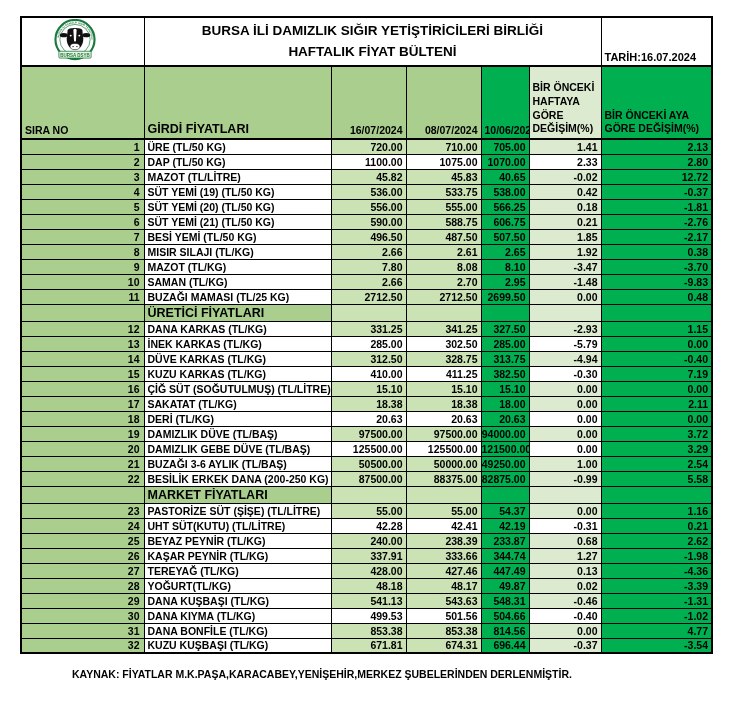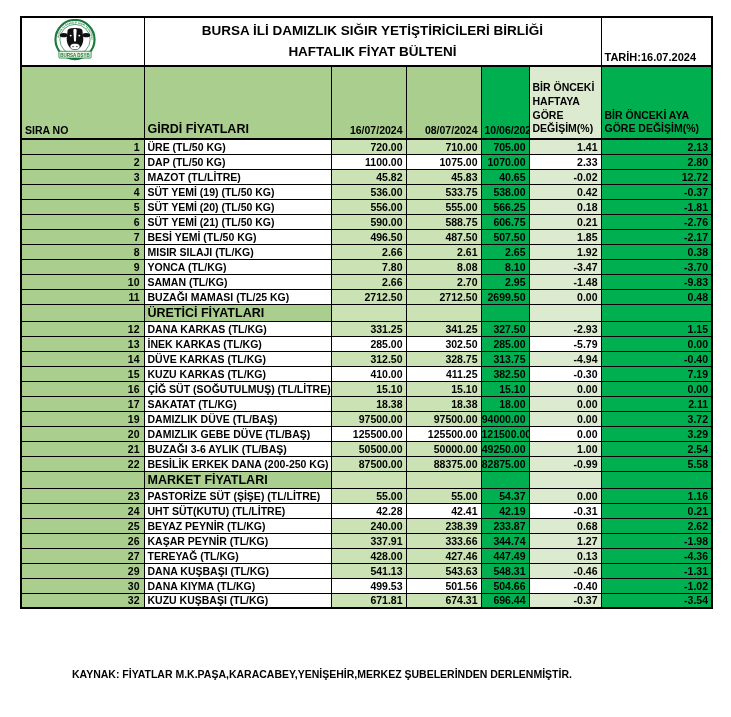--- a/index.html
+++ b/index.html
@@ -177,21 +177,21 @@
           <td class="c-sira">8</td>
           <td class="c-name">MISIR SILAJI (TL/KG)</td>
           <td class="num bg-row">2.66</td>
           <td class="num bg-row">2.61</td>
           <td class="num bg-dark">2.65</td>
           <td class="num bg-pale">1.92</td>
           <td class="num bg-dark">0.38</td>
         </tr>
         <tr>
           <td class="c-sira">9</td>
-          <td class="c-name">YONCA (TL/KG)</td>
+          <td class="c-name">MAZOT (TL/KG)</td>
           <td class="num bg-row">7.80</td>
           <td class="num bg-row">8.08</td>
           <td class="num bg-dark">8.10</td>
           <td class="num bg-pale">-3.47</td>
           <td class="num bg-dark">-3.70</td>
         </tr>
         <tr>
           <td class="c-sira">10</td>
           <td class="c-name">SAMAN (TL/KG)</td>
           <td class="num bg-row">2.66</td>
@@ -266,20 +266,29 @@
         <tr>
           <td class="c-sira">17</td>
           <td class="c-name">SAKATAT (TL/KG)</td>
           <td class="num bg-row">18.38</td>
           <td class="num bg-row">18.38</td>
           <td class="num bg-dark">18.00</td>
           <td class="num bg-pale">0.00</td>
           <td class="num bg-dark">2.11</td>
         </tr>
         <tr>
+          <td class="c-sira">18</td>
+          <td class="c-name">DERİ (TL/KG)</td>
+          <td class="num ">20.63</td>
+          <td class="num ">20.63</td>
+          <td class="num bg-dark">20.63</td>
+          <td class="num ">0.00</td>
+          <td class="num bg-dark">0.00</td>
+        </tr>
+        <tr>
           <td class="c-sira">19</td>
           <td class="c-name">DAMIZLIK DÜVE (TL/BAŞ)</td>
           <td class="num bg-row">97500.00</td>
           <td class="num bg-row">97500.00</td>
           <td class="num bg-dark">94000.00</td>
           <td class="num bg-pale">0.00</td>
           <td class="num bg-dark">3.72</td>
         </tr>
         <tr>
           <td class="c-sira">20</td>
@@ -356,38 +365,56 @@
         <tr>
           <td class="c-sira">27</td>
           <td class="c-name">TEREYAĞ (TL/KG)</td>
           <td class="num bg-row">428.00</td>
           <td class="num bg-row">427.46</td>
           <td class="num bg-dark">447.49</td>
           <td class="num bg-pale">0.13</td>
           <td class="num bg-dark">-4.36</td>
         </tr>
         <tr>
+          <td class="c-sira">28</td>
+          <td class="c-name">YOĞURT(TL/KG)</td>
+          <td class="num bg-row">48.18</td>
+          <td class="num bg-row">48.17</td>
+          <td class="num bg-dark">49.87</td>
+          <td class="num bg-pale">0.02</td>
+          <td class="num bg-dark">-3.39</td>
+        </tr>
+        <tr>
           <td class="c-sira">29</td>
           <td class="c-name">DANA KUŞBAŞI (TL/KG)</td>
           <td class="num bg-row">541.13</td>
           <td class="num bg-row">543.63</td>
           <td class="num bg-dark">548.31</td>
           <td class="num bg-pale">-0.46</td>
           <td class="num bg-dark">-1.31</td>
         </tr>
         <tr>
           <td class="c-sira">30</td>
           <td class="c-name">DANA KIYMA (TL/KG)</td>
           <td class="num ">499.53</td>
           <td class="num ">501.56</td>
           <td class="num bg-dark">504.66</td>
           <td class="num ">-0.40</td>
           <td class="num bg-dark">-1.02</td>
         </tr>
         <tr>
+          <td class="c-sira">31</td>
+          <td class="c-name">DANA BONFİLE (TL/KG)</td>
+          <td class="num bg-row">853.38</td>
+          <td class="num bg-row">853.38</td>
+          <td class="num bg-dark">814.56</td>
+          <td class="num bg-pale">0.00</td>
+          <td class="num bg-dark">4.77</td>
+        </tr>
+        <tr>
           <td class="c-sira">32</td>
           <td class="c-name">KUZU KUŞBAŞI (TL/KG)</td>
           <td class="num bg-row">671.81</td>
           <td class="num bg-row">674.31</td>
           <td class="num bg-dark">696.44</td>
           <td class="num bg-pale">-0.37</td>
           <td class="num bg-dark">-3.54</td>
         </tr>
       </tbody>
   </table>

